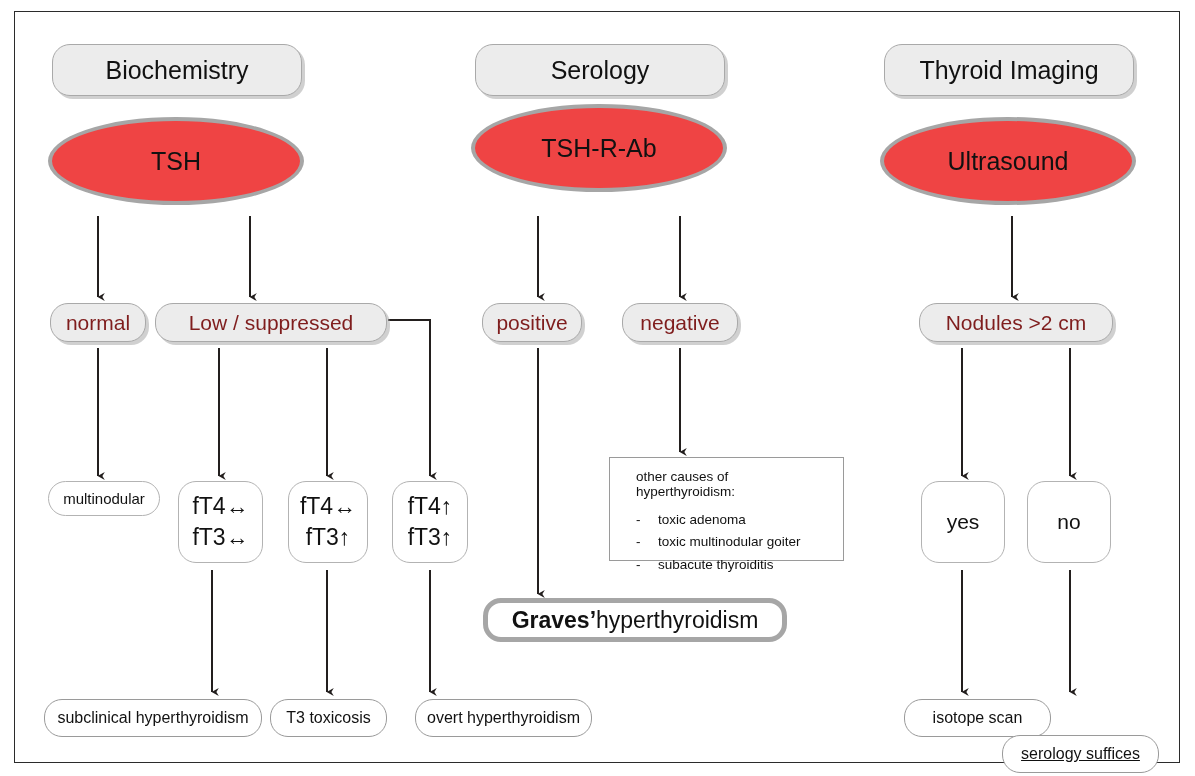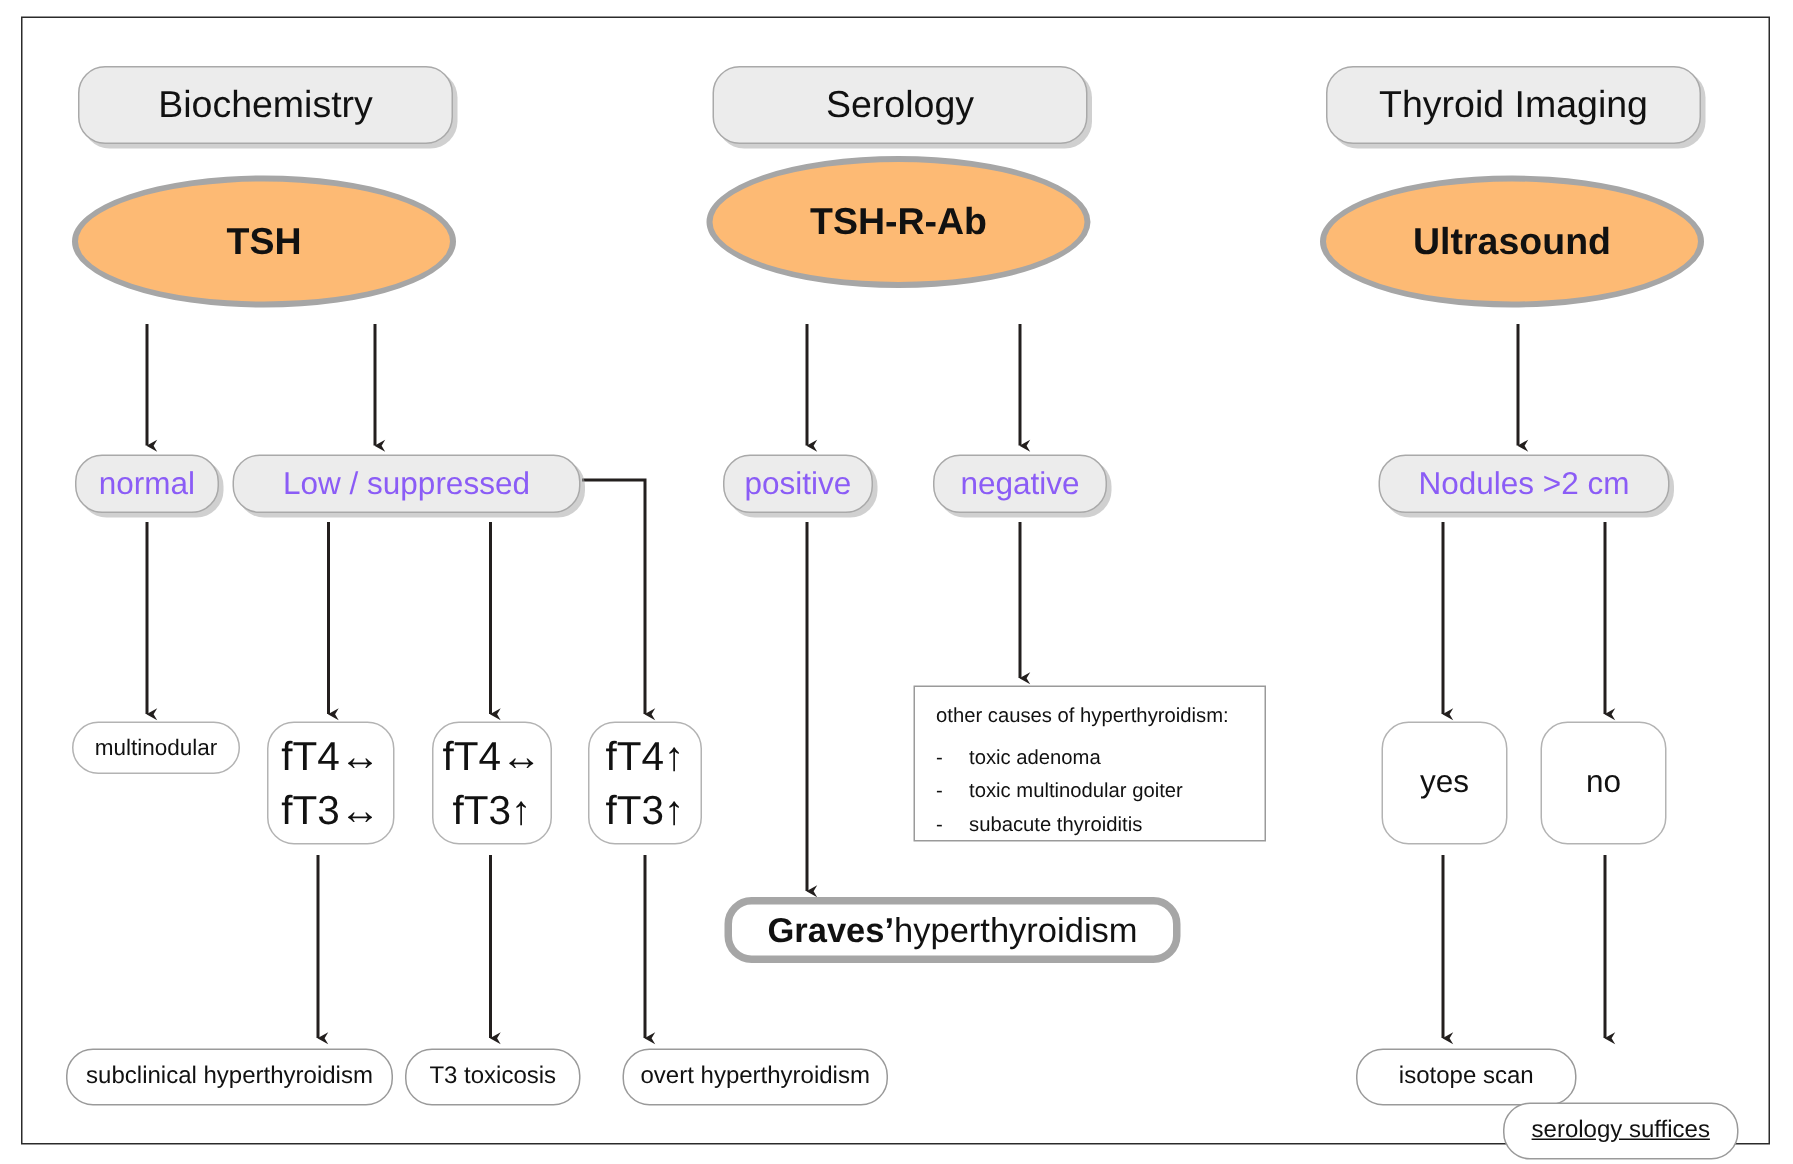--- a/index.html
+++ b/index.html
@@ -55,21 +55,21 @@
     box-shadow: 3px 3px 0 0 rgba(170,170,170,0.55);
     font-size: 25px;
     color: #111111;
   }
   
   .chip {
     background: #ececec;
     border: 1.5px solid #a9a9a9;
     box-shadow: 3px 3px 0 0 rgba(170,170,170,0.55);
     font-size: 21px;
-    color: #8b5cf6;
+    color: #7f1d1d;
   }
   
   .plain {
     background: #ffffff;
     border: 1.5px solid #b3b3b3;
     font-size: 21px;
     color: #111111;
   }
   .plain-small {
     background: #ffffff;
@@ -82,54 +82,54 @@
     border: 1.5px solid #9a9a9a;
     font-size: 16px;
     color: #111111;
   }
   
   .ellipse {
     position: absolute;
     box-sizing: border-box;
     border: 4px solid #a6a6a6;
     border-radius: 50%;
-    background: #fdba74;
+    background: #ef4444;
     display: flex;
     align-items: center;
     justify-content: center;
-    font-weight: bold;
+    font-weight: normal;
     font-size: 25px;
     color: #111111;
   }
   
   .graves-box {
     background: #ffffff;
     border: 5px solid #a6a6a6;
     font-size: 23px;
     color: #111111;
     padding: 0 14px;
   }
   .graves-strong { font-weight: bold; }
   
   .stack {
     flex-direction: column;
     justify-content: center;
-    font-size: 27px;
+    font-size: 23px;
     line-height: 1.35;
   }
   .stack .line { white-space: nowrap; }
   
   .note-box {
     position: absolute;
     box-sizing: border-box;
     background: #ffffff;
     border: 1.5px solid #9a9a9a;
     font-size: 13.5px;
     color: #111111;
-    padding: 11px 14px 10px 14px;
+    padding: 11px 14px 10px 26px;
     text-align: left;
   }
   .note-title { margin-bottom: 11px; }
   .note-list { list-style: none; margin: 0; padding: 0; }
   .note-list li {
     display: flex;
     margin-bottom: 2px;
     line-height: 1.5;
   }
   .note-dash { width: 22px; flex: none; }

